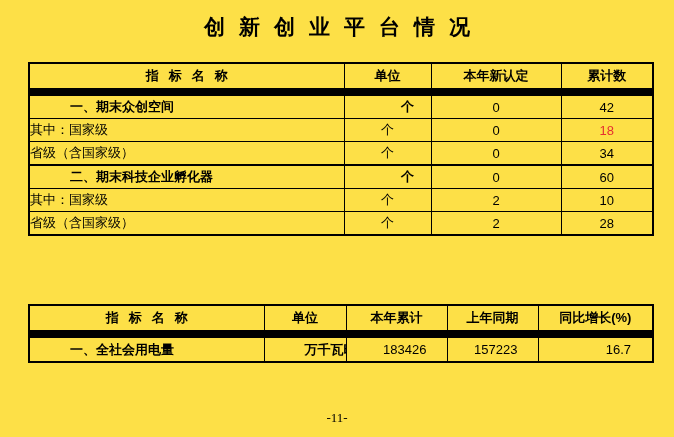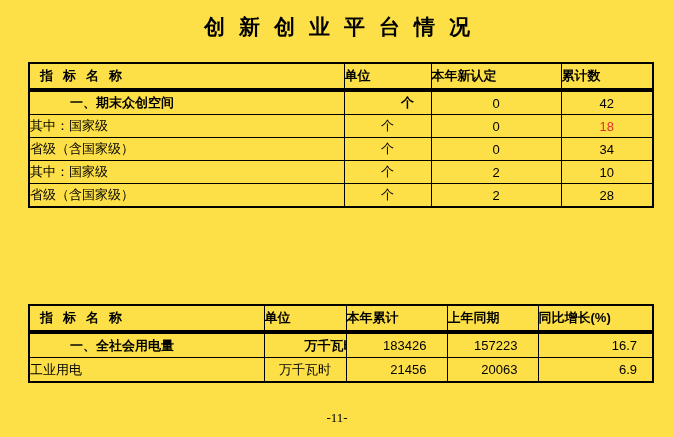--- a/index.html
+++ b/index.html
@@ -44,22 +44,22 @@
     border: 1px solid #000;
     padding: 0;
     font-size: 13px;
     vertical-align: middle;
     overflow: hidden;
     white-space: nowrap;
   }
   table.report thead th {
     height: 24px;
     font-weight: bold;
-    text-align: left;
-    border-bottom: 4px solid #000000;
+    text-align: center;
+    border-bottom: 8px solid #000000;
     font-family: "Liberation Sans", sans-serif;
     margin-top: 40px;
   }
   #table1 tbody td { height: 22px; }
   #table2 tbody td { height: 23px; }
 
   th.spaced { letter-spacing: 10px; text-indent: 10px; }
 
   td.name {
     text-align: left;
@@ -67,21 +67,21 @@
   }
   td.unit {
     text-align: center;
     font-family: "Liberation Serif", serif;
   }
   td.num {
     text-align: center;
     font-family: "Liberation Sans", sans-serif;
   }
   #table2 td.num { text-align: right; padding-right: 20px; }
-  #table2 td.num.growth { padding-right: 15px; border-radius: 8px; }
+  #table2 td.num.growth { padding-right: 21px; border-radius: 8px; }
 
   tr.cat td { border-top: 2px solid #000; }
   tr.cat td.name, tr.cat td.unit { font-weight: bold; padding-left: 40px; }
   td.ind0 { padding-left: 4px; }
   td.ind1 { padding-left: 42px; margin-left: 20px; }
   td.ind2 { padding-left: 66px; }
 
   .page-number {
     position: absolute;
     top: 410px;
@@ -126,20 +126,26 @@
         <td class="unit">个</td>
         <td class="num">0</td>
         <td class="num red" style="color: rgb(229, 48, 48);">18</td>
       </tr>
       <tr>
         <td class="name ind2">省级（含国家级）</td>
         <td class="unit">个</td>
         <td class="num">0</td>
         <td class="num">34</td>
       </tr>
+      <tr class="cat">
+        <td class="name ind0">二、期末科技企业孵化器</td>
+        <td class="unit">个</td>
+        <td class="num">0</td>
+        <td class="num">60</td>
+      </tr>
       <tr>
         <td class="name ind1">其中：国家级</td>
         <td class="unit">个</td>
         <td class="num">2</td>
         <td class="num">10</td>
       </tr>
       <tr>
         <td class="name ind2">省级（含国家级）</td>
         <td class="unit">个</td>
         <td class="num">2</td>
@@ -167,25 +173,18 @@
       </tr>
     </thead>
     <tbody>
       <tr class="cat">
         <td class="name ind0">一、全社会用电量</td>
         <td class="unit">万千瓦时</td>
         <td class="num">183426</td>
         <td class="num">157223</td>
         <td class="num growth">16.7</td>
       </tr>
-      <tr>
-        <td class="name ind2">工业用电</td>
-        <td class="unit">万千瓦时</td>
-        <td class="num">21456</td>
-        <td class="num">20063</td>
-        <td class="num growth">6.9</td>
-      </tr>
     </tbody>
   </table>
 
   <div class="page-number">-11-</div>
 
 </div>
 
 </body></html>

